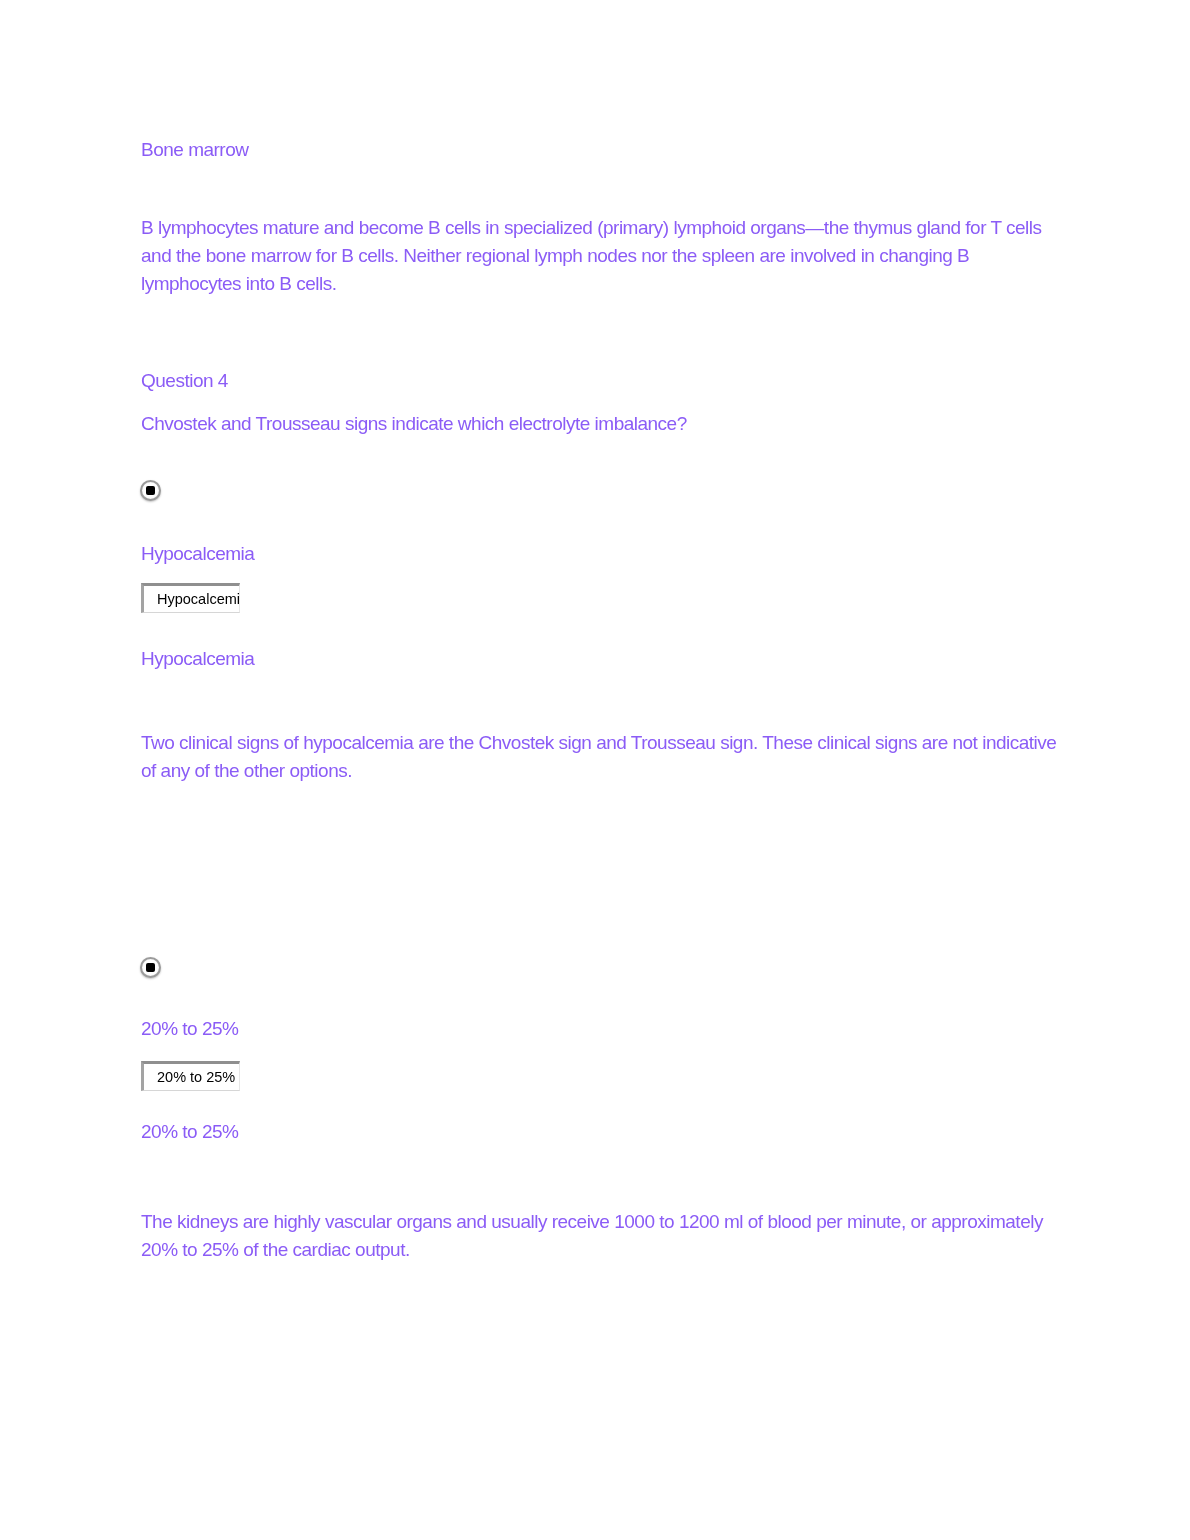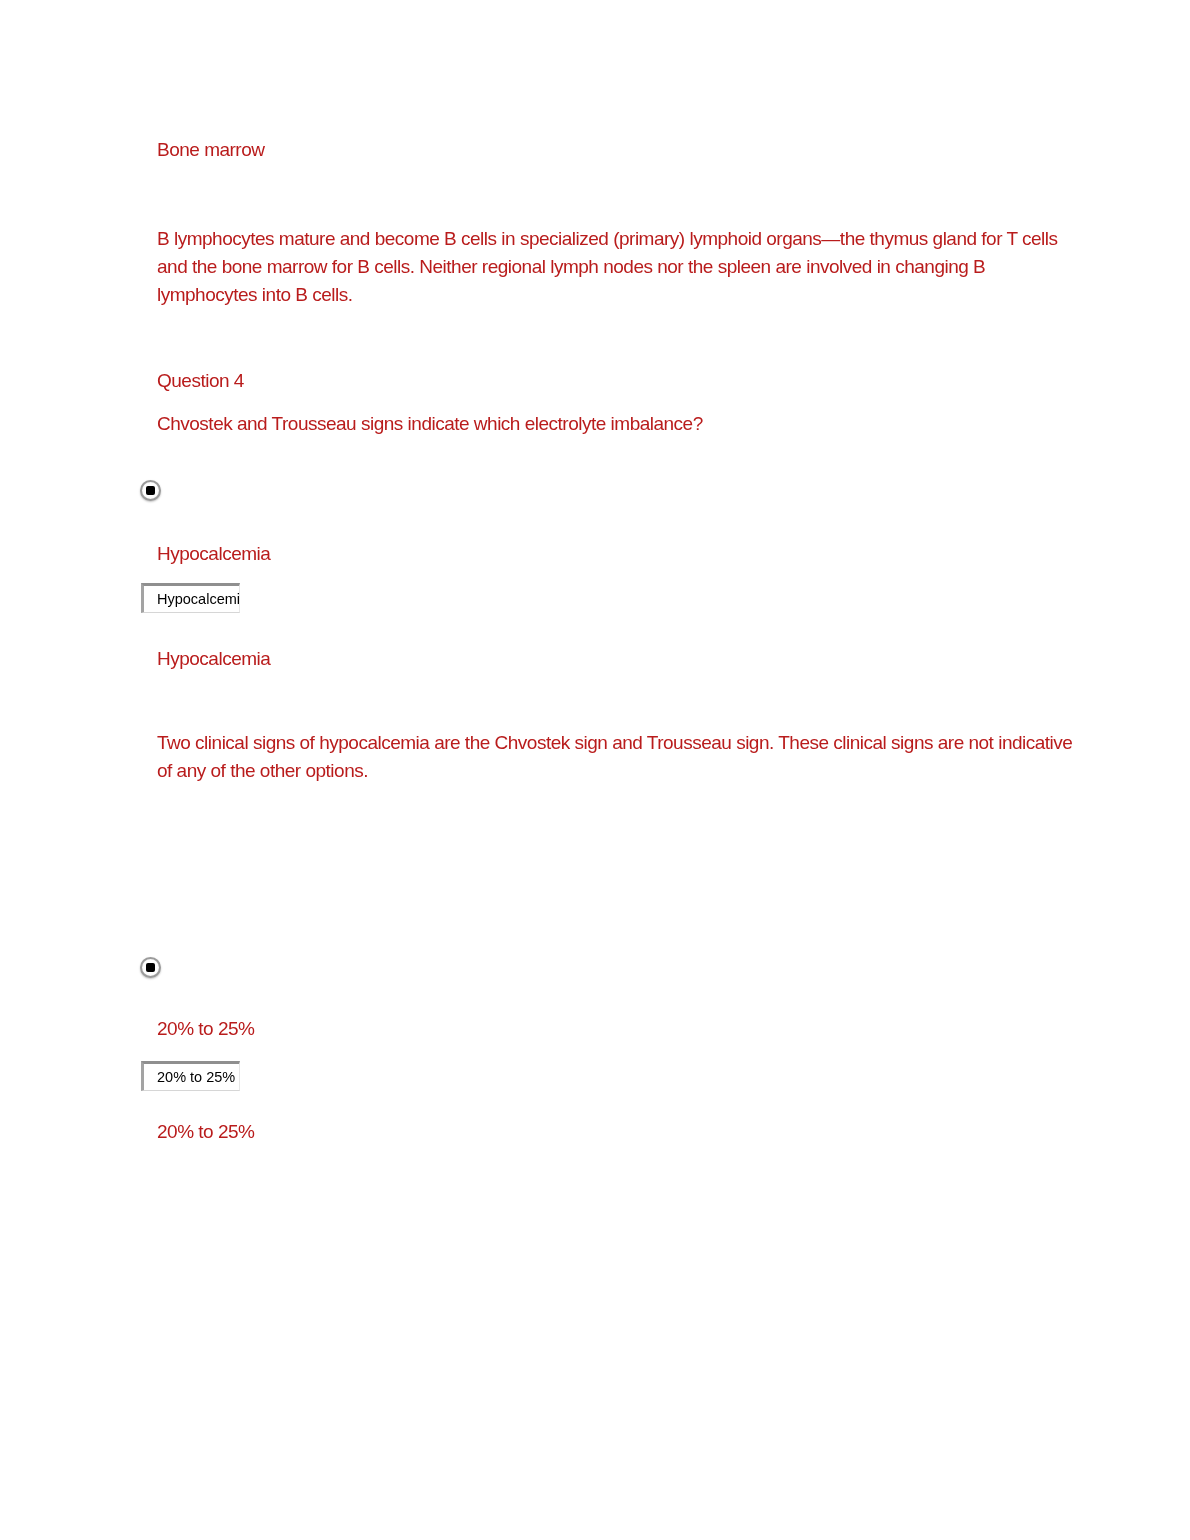--- a/index.html
+++ b/index.html
@@ -16,22 +16,21 @@
     color: #000000;
     overflow: hidden;
   }
   .tblock {
     position: absolute;
     left: 141px;
     width: 920px;
     font-size: 19px;
     line-height: 28px;
     letter-spacing: -0.5px;
-    color: #b91c1c;
-    margin-left: 16px;
+    color: #8b5cf6;
   }
   .radio {
     position: absolute;
     left: 140px;
     width: 17px;
     height: 17px;
     border-radius: 50%;
     border: 2px solid #9b9b9b;
     background: #ffffff;
     box-shadow: 0 1px 2px rgba(0,0,0,0.25), inset 0 0 1px #cccccc;
@@ -67,21 +66,21 @@
     outline: none;
   }
 </style>
 </head>
 <body>
 
 <div class="page">
 
   <div class="tblock" style="top:136px;">Bone marrow</div>
 
-  <div class="tblock" style="top:225px;">B lymphocytes mature and become B cells in specialized (primary) lymphoid organs—the thymus gland for T cells and the bone marrow for B cells. Neither regional lymph nodes nor the spleen are involved in changing B lymphocytes into B cells.</div>
+  <div class="tblock" style="top:214px;">B lymphocytes mature and become B cells in specialized (primary) lymphoid organs—the thymus gland for T cells and the bone marrow for B cells. Neither regional lymph nodes nor the spleen are involved in changing B lymphocytes into B cells.</div>
 
   <div class="tblock" style="top:367px;">Question 4</div>
 
   <div class="tblock" style="top:410px;">Chvostek and Trousseau signs indicate which electrolyte imbalance?</div>
 
   <div class="radio" style="top:480px;">
     <div class="radio-dot"></div>
   </div>
 
   <div class="tblock" style="top:540px;">Hypocalcemia</div>
@@ -97,15 +96,16 @@
   <div class="radio" style="top:957px;">
     <div class="radio-dot"></div>
   </div>
 
   <div class="tblock" style="top:1015px;">20% to 25%</div>
 
   <input class="form-field" style="top: 1061px;" type="text" value="20% to 25%">
 
   <div class="tblock" style="top:1118px;">20% to 25%</div>
 
+  <div class="tblock" style="top:1208px;">The kidneys are highly vascular organs and usually receive 1000 to 1200 ml of blood per minute, or approximately 20% to 25% of the cardiac output.</div>
 
 
 </div>
 
 </body></html>

